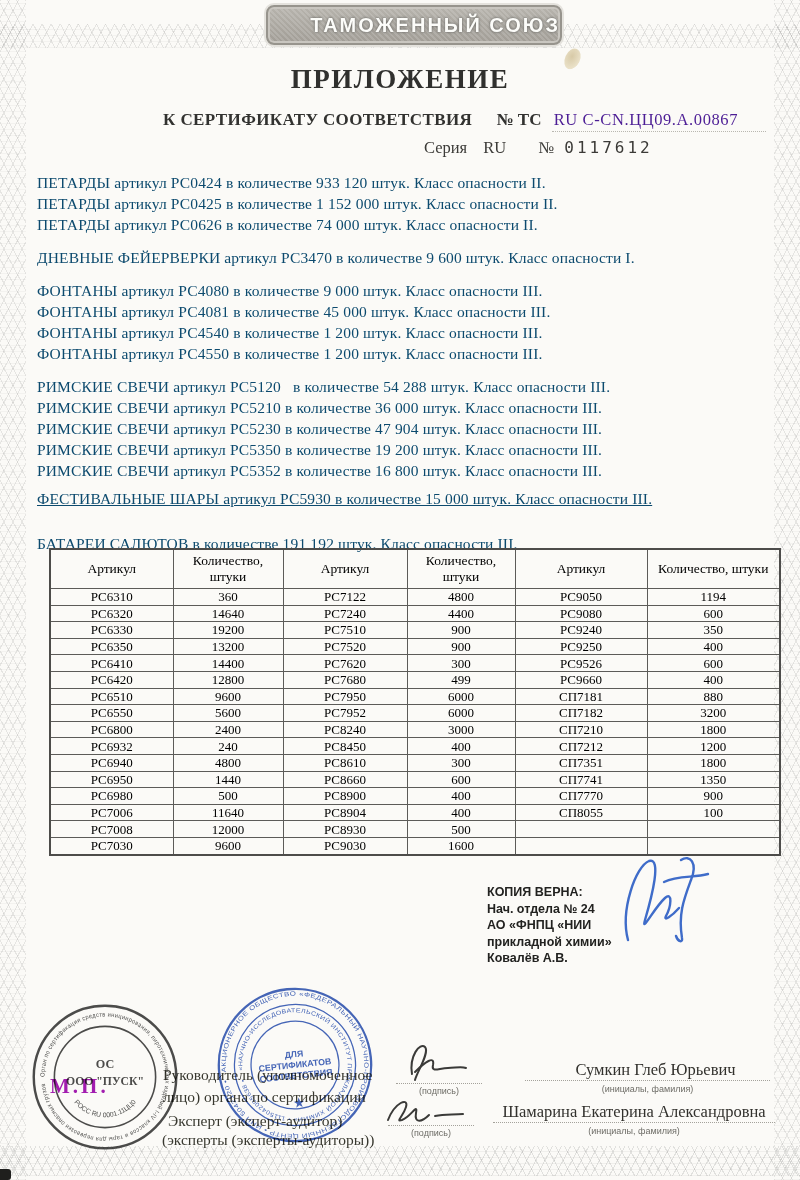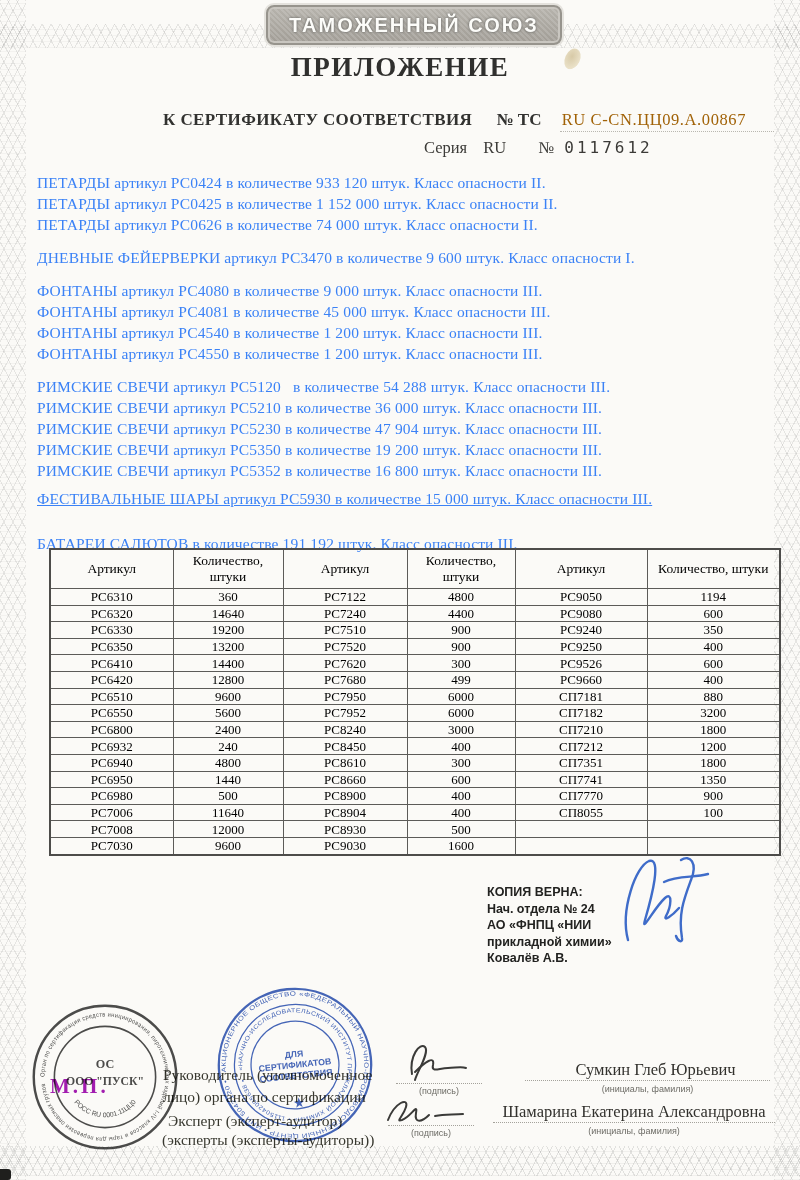--- a/index.html
+++ b/index.html
@@ -21,45 +21,45 @@
   .gband.left{left:0;top:0;width:26px;height:1180px;}
   .gband.right{left:774px;top:0;width:26px;height:1180px;}
   
   .banner{
     position:absolute;left:266px;top:5px;width:292px;height:36px;z-index:3;
     border:2px solid #97948d;border-radius:8px;
     box-shadow:inset 0 0 0 2px #c9c6c0, 0 0 0 2px #e4e2dd;
     background:
       repeating-linear-gradient(45deg, rgba(255,255,255,.14) 0 2px, transparent 2px 4px),
       linear-gradient(180deg,#b6b3ac,#a19d96);
-    display:flex;align-items:center;justify-content:center;
+    display:flex;align-items:center;justify-content:flex-end;
   }
   .banner-label{
     font-family:"Liberation Sans",sans-serif;font-weight:700;font-size:20px;
     letter-spacing:2px;color:#fcfcf9;text-shadow:0 0 3px rgba(88,88,84,.9),0 0 1px #8a8781;
     white-space:nowrap;
   }
   
   .title{
-    position:absolute;left:0;top:52px;width:800px;text-align:center;
+    position:absolute;left:0;top:64px;width:800px;text-align:center;
     font-size:27px;font-weight:700;letter-spacing:1.5px;color:#30302e;font-family:Liberation Serif, serif;
   }
   .cert-line{position:absolute;left:163px;top:110px;white-space:nowrap;font-size:17px;color:#323230;}
   .cert-label{font-weight:600;letter-spacing:.4px;}
   .cert-no-label{font-weight:600;margin-left:20px;}
   .cert-number{
-    margin-left:14px;font-size:16.5px;letter-spacing:.6px;color:#a16207;
+    margin-left:6px;font-size:16.5px;letter-spacing:.6px;color:#4c1d95;
     border-bottom:1px dotted #b9b7b0;padding:0 28px 2px 2px;text-align:center;
   }
   .series-line{position:absolute;left:424px;top:138px;white-space:nowrap;font-size:16.5px;color:#3c3b38;}
   .series-region{margin-left:12px;}
   .series-no{margin-left:28px;}
   .series-serial{font-family:"DejaVu Sans Mono",monospace;font-size:16px;letter-spacing:3px;margin-left:6px;color:#3b3a37;}
   
-  .product-list{position:absolute;left:37px;top:172px;width:728px;font-size:15.5px;color:#3b82f6;}
+  .product-list{position:absolute;left:37px;top:172px;width:728px;font-size:15.5px;color:#0c4a6e;}
   .pgroup{margin-bottom:12px;}
   .pgroup:nth-child(4){margin-bottom:7px;}
   .pgroup:nth-child(5){margin-bottom:24px;text-decoration:underline;}
   .pline{line-height:21px;white-space:pre;letter-spacing:.15px;}
   
   .qty-table{
     position:absolute;left:49px;top:548px;width:730px;z-index:1;
     border-collapse:collapse;table-layout:fixed;
     font-size:13px;color:#000000;border:2px solid #4d4c4a;
   }

